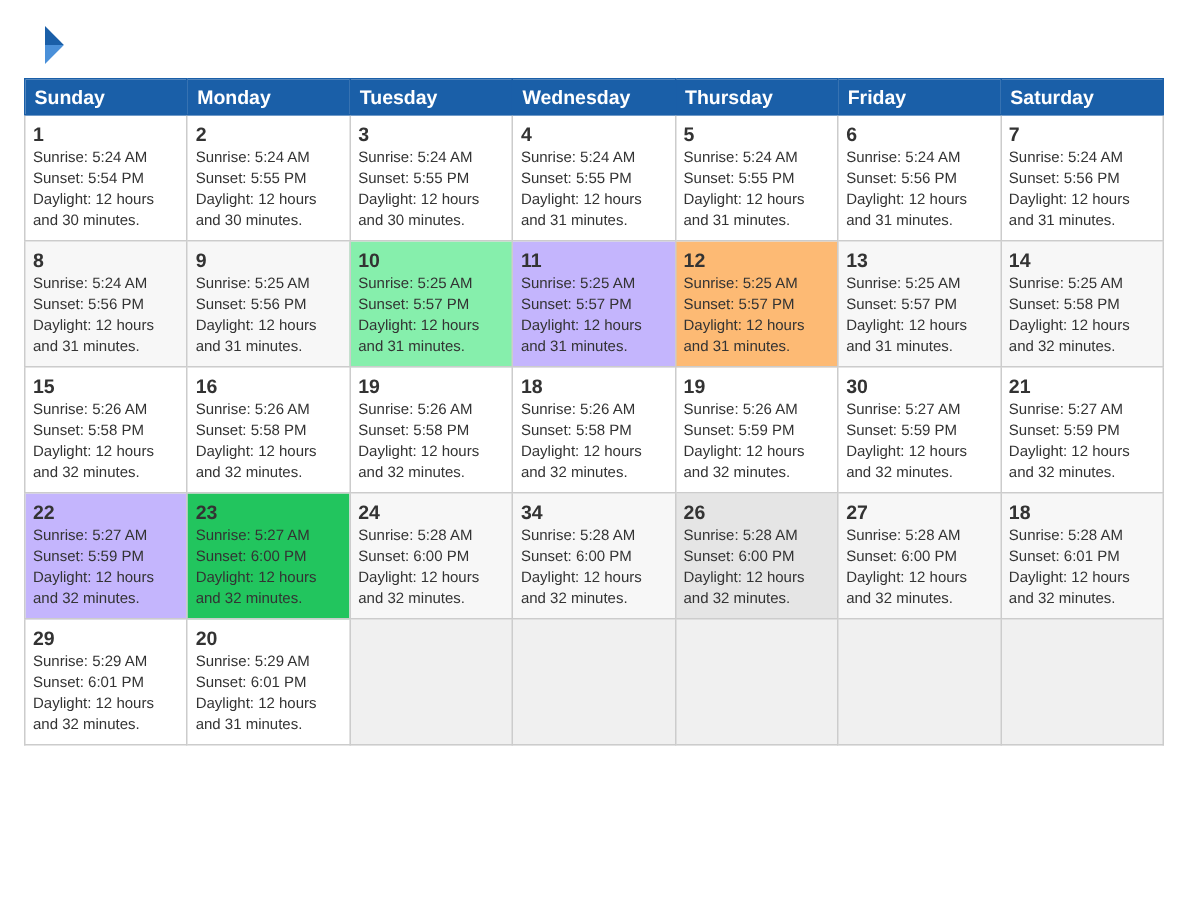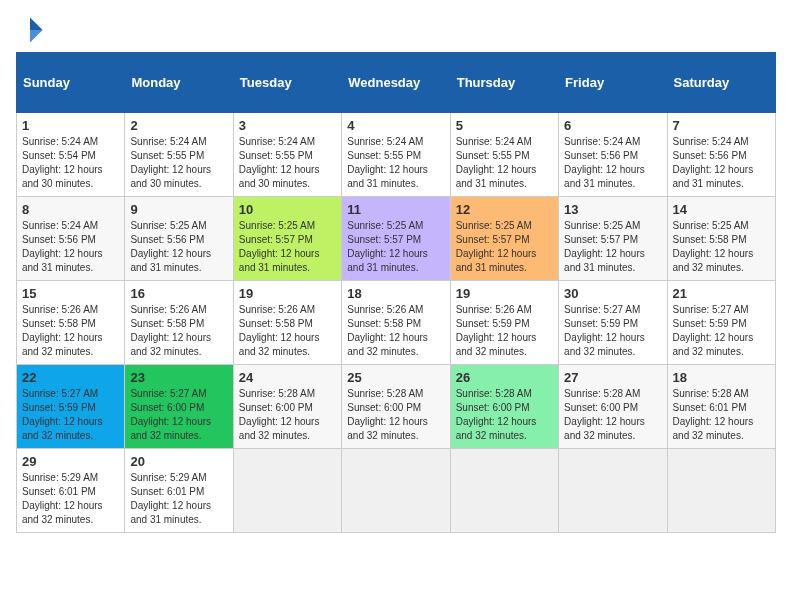--- a/index.html
+++ b/index.html
@@ -56,21 +56,21 @@
     .calendar {
       width: 100%;
       border-collapse: collapse;
       border: 1px solid #ccc;
     }
     .calendar th {
       background-color: #1a5fa8;
       color: #fff;
       font-size: 13px;
       font-weight: bold;
-      padding: 22px 6px;
+      padding: 4px 6px;
       text-align: left;
       border: 1px solid #1a5fa8;
     }
     .calendar td {
       vertical-align: top;
       padding: 5px 5px;
       border: 1px solid #ccc;
       font-size: 10px;
       color: #333;
       width: calc(100% / 7);
@@ -160,21 +160,21 @@
       </tr>
       <tr>
         <td style="background: rgb(247, 247, 247);">
         <span class="day-number">8</span>
         <span class="day-info">Sunrise: 5:24 AM<br>Sunset: 5:56 PM<br>Daylight: 12 hours and 31 minutes.</span>
       </td>
         <td style="background: rgb(247, 247, 247);">
         <span class="day-number">9</span>
         <span class="day-info">Sunrise: 5:25 AM<br>Sunset: 5:56 PM<br>Daylight: 12 hours and 31 minutes.</span>
       </td>
-        <td style="background: #bef264;">
+        <td style="background: #86efac;">
         <span class="day-number">10</span>
         <span class="day-info">Sunrise: 5:25 AM<br>Sunset: 5:57 PM<br>Daylight: 12 hours and 31 minutes.</span>
       </td>
         <td style="background: #c4b5fd;">
         <span class="day-number">11</span>
         <span class="day-info">Sunrise: 5:25 AM<br>Sunset: 5:57 PM<br>Daylight: 12 hours and 31 minutes.</span>
       </td>
         <td style="background: #fdba74;">
         <span class="day-number">12</span>
         <span class="day-info">Sunrise: 5:25 AM<br>Sunset: 5:57 PM<br>Daylight: 12 hours and 31 minutes.</span>
@@ -212,37 +212,37 @@
         <td>
         <span class="day-number">30</span>
         <span class="day-info">Sunrise: 5:27 AM<br>Sunset: 5:59 PM<br>Daylight: 12 hours and 32 minutes.</span>
       </td>
         <td>
         <span class="day-number">21</span>
         <span class="day-info">Sunrise: 5:27 AM<br>Sunset: 5:59 PM<br>Daylight: 12 hours and 32 minutes.</span>
       </td>
       </tr>
       <tr>
-        <td style="background: #0ea5e9; margin-top: 24px;">
+        <td style="background: #c4b5fd; margin-top: 24px;">
         <span class="day-number">22</span>
         <span class="day-info">Sunrise: 5:27 AM<br>Sunset: 5:59 PM<br>Daylight: 12 hours and 32 minutes.</span>
       </td>
         <td style="background: #22c55e;">
         <span class="day-number">23</span>
         <span class="day-info">Sunrise: 5:27 AM<br>Sunset: 6:00 PM<br>Daylight: 12 hours and 32 minutes.</span>
       </td>
         <td style="background: rgb(247, 247, 247);">
         <span class="day-number">24</span>
         <span class="day-info">Sunrise: 5:28 AM<br>Sunset: 6:00 PM<br>Daylight: 12 hours and 32 minutes.</span>
       </td>
         <td style="background: rgb(247, 247, 247);">
-        <span class="day-number">25</span>
-        <span class="day-info">Sunrise: 5:28 AM<br>Sunset: 6:00 PM<br>Daylight: 12 hours and 32 minutes.</span>
-      </td>
-        <td style="background: #86efac;">
+        <span class="day-number">34</span>
+        <span class="day-info">Sunrise: 5:28 AM<br>Sunset: 6:00 PM<br>Daylight: 12 hours and 32 minutes.</span>
+      </td>
+        <td style="background: #e5e5e5;">
         <span class="day-number">26</span>
         <span class="day-info">Sunrise: 5:28 AM<br>Sunset: 6:00 PM<br>Daylight: 12 hours and 32 minutes.</span>
       </td>
         <td style="background: rgb(247, 247, 247);">
         <span class="day-number">27</span>
         <span class="day-info">Sunrise: 5:28 AM<br>Sunset: 6:00 PM<br>Daylight: 12 hours and 32 minutes.</span>
       </td>
         <td style="background: rgb(247, 247, 247);">
         <span class="day-number">18</span>
         <span class="day-info">Sunrise: 5:28 AM<br>Sunset: 6:01 PM<br>Daylight: 12 hours and 32 minutes.</span>

